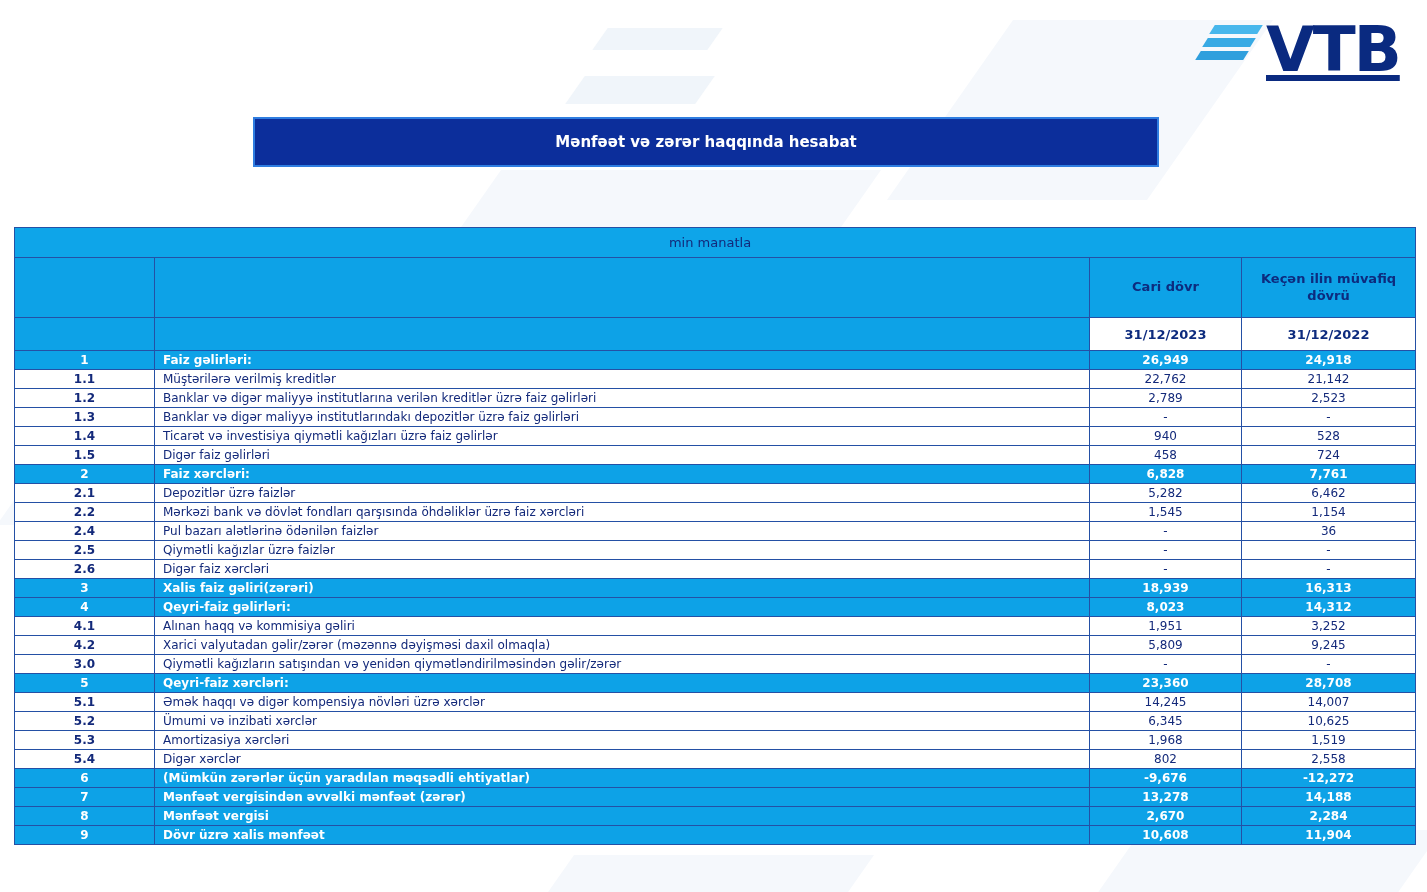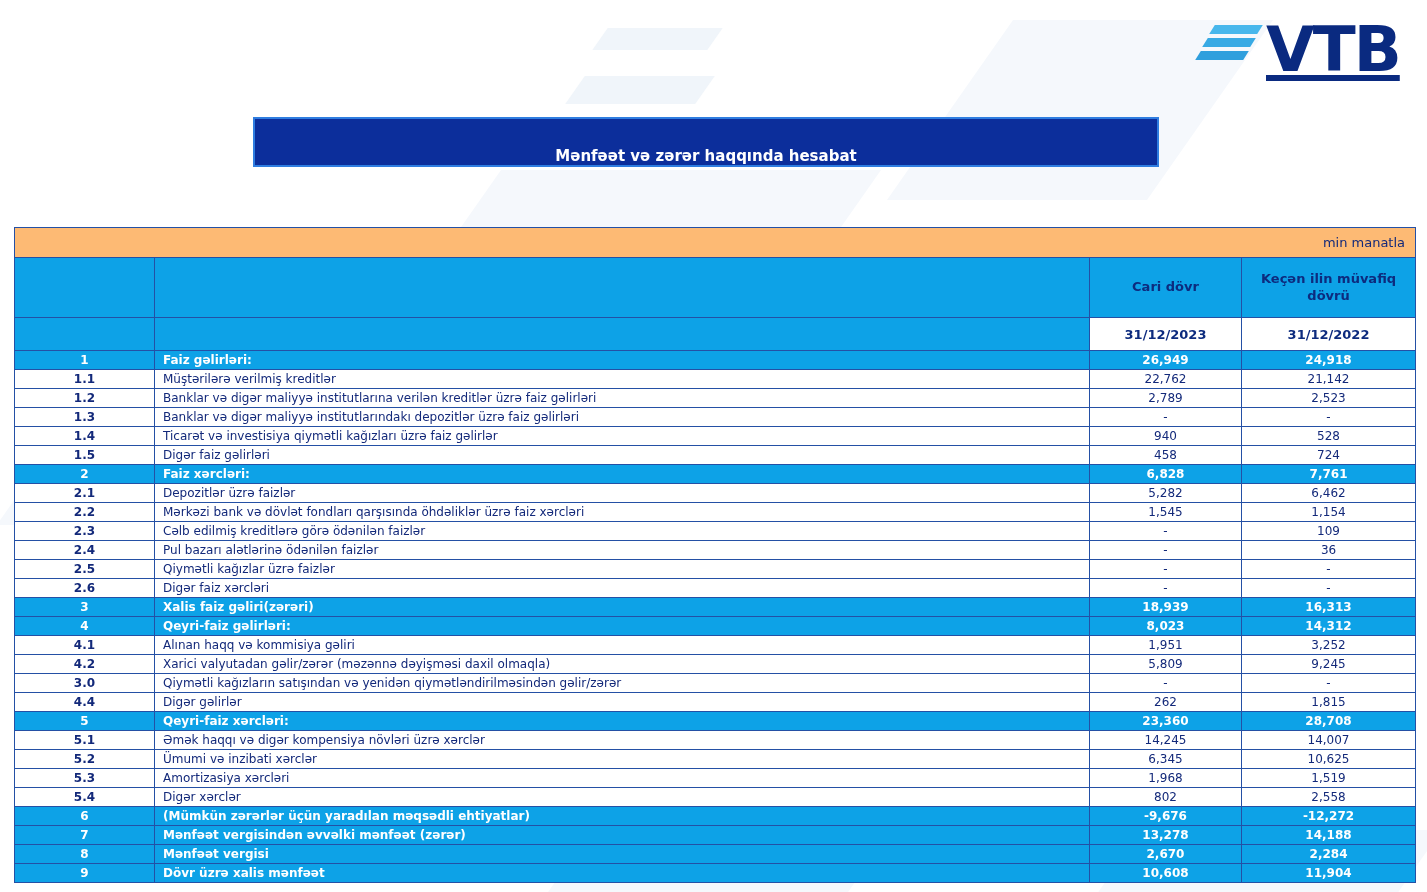--- a/index.html
+++ b/index.html
@@ -51,21 +51,21 @@
   
   .title-bar {
     position: absolute;
     left: 253px;
     top: 117px;
     width: 906px;
     height: 50px;
     background: #0c2e9b;
     border: 2px solid #2f7de0;
     display: flex;
-    align-items: flex-end;
+    align-items: center;
     justify-content: center;
   }
   .title-bar span {
     color: #ffffff;
     font-size: 15px;
     font-weight: bold;
   }
 
   
   .report {
@@ -78,25 +78,25 @@
     background: #ffffff;
   }
   .report td, .report th {
     border: 1px solid #2450a5;
     font-size: 12px;
     overflow: hidden;
     white-space: nowrap;
   }
   .report .unit-row td {
     height: 30px;
-    text-align: right;
+    text-align: center;
     padding-right: 10px;
     font-size: 13px;
     color: #13297a;
-    background: #fdba74;
+    background: #0ea5e9;
     font-weight: normal;
   }
   .report .head-row th {
     height: 60px;
     background: #0da2e7;
     color: #0d2b7e;
     font-size: 13px;
     font-weight: bold;
     text-align: center;
     vertical-align: middle;
@@ -223,26 +223,20 @@
         <td class="val">5,282</td>
         <td class="val">6,462</td>
       </tr>
       <tr>
         <td class="num">2.2</td>
         <td class="label">Mərkəzi bank və dövlət fondları qarşısında öhdəliklər üzrə faiz xərcləri</td>
         <td class="val">1,545</td>
         <td class="val">1,154</td>
       </tr>
       <tr>
-        <td class="num">2.3</td>
-        <td class="label">Cəlb edilmiş kreditlərə görə ödənilən faizlər</td>
-        <td class="val">-</td>
-        <td class="val">109</td>
-      </tr>
-      <tr>
         <td class="num">2.4</td>
         <td class="label">Pul bazarı alətlərinə ödənilən faizlər</td>
         <td class="val">-</td>
         <td class="val">36</td>
       </tr>
       <tr>
         <td class="num">2.5</td>
         <td class="label">Qiymətli kağızlar üzrə faizlər</td>
         <td class="val">-</td>
         <td class="val">-</td>
@@ -276,26 +270,20 @@
         <td class="label">Xarici valyutadan gəlir/zərər (məzənnə dəyişməsi daxil olmaqla)</td>
         <td class="val">5,809</td>
         <td class="val">9,245</td>
       </tr>
       <tr>
         <td class="num">3.0</td>
         <td class="label">Qiymətli kağızların satışından və yenidən qiymətləndirilməsindən gəlir/zərər</td>
         <td class="val">-</td>
         <td class="val">-</td>
       </tr>
-      <tr>
-        <td class="num">4.4</td>
-        <td class="label">Digər gəlirlər</td>
-        <td class="val">262</td>
-        <td class="val">1,815</td>
-      </tr>
       <tr class="hl">
         <td class="num">5</td>
         <td class="label">Qeyri-faiz xərcləri:</td>
         <td class="val">23,360</td>
         <td class="val">28,708</td>
       </tr>
       <tr>
         <td class="num">5.1</td>
         <td class="label">Əmək haqqı və digər kompensiya növləri üzrə xərclər</td>
         <td class="val">14,245</td>

